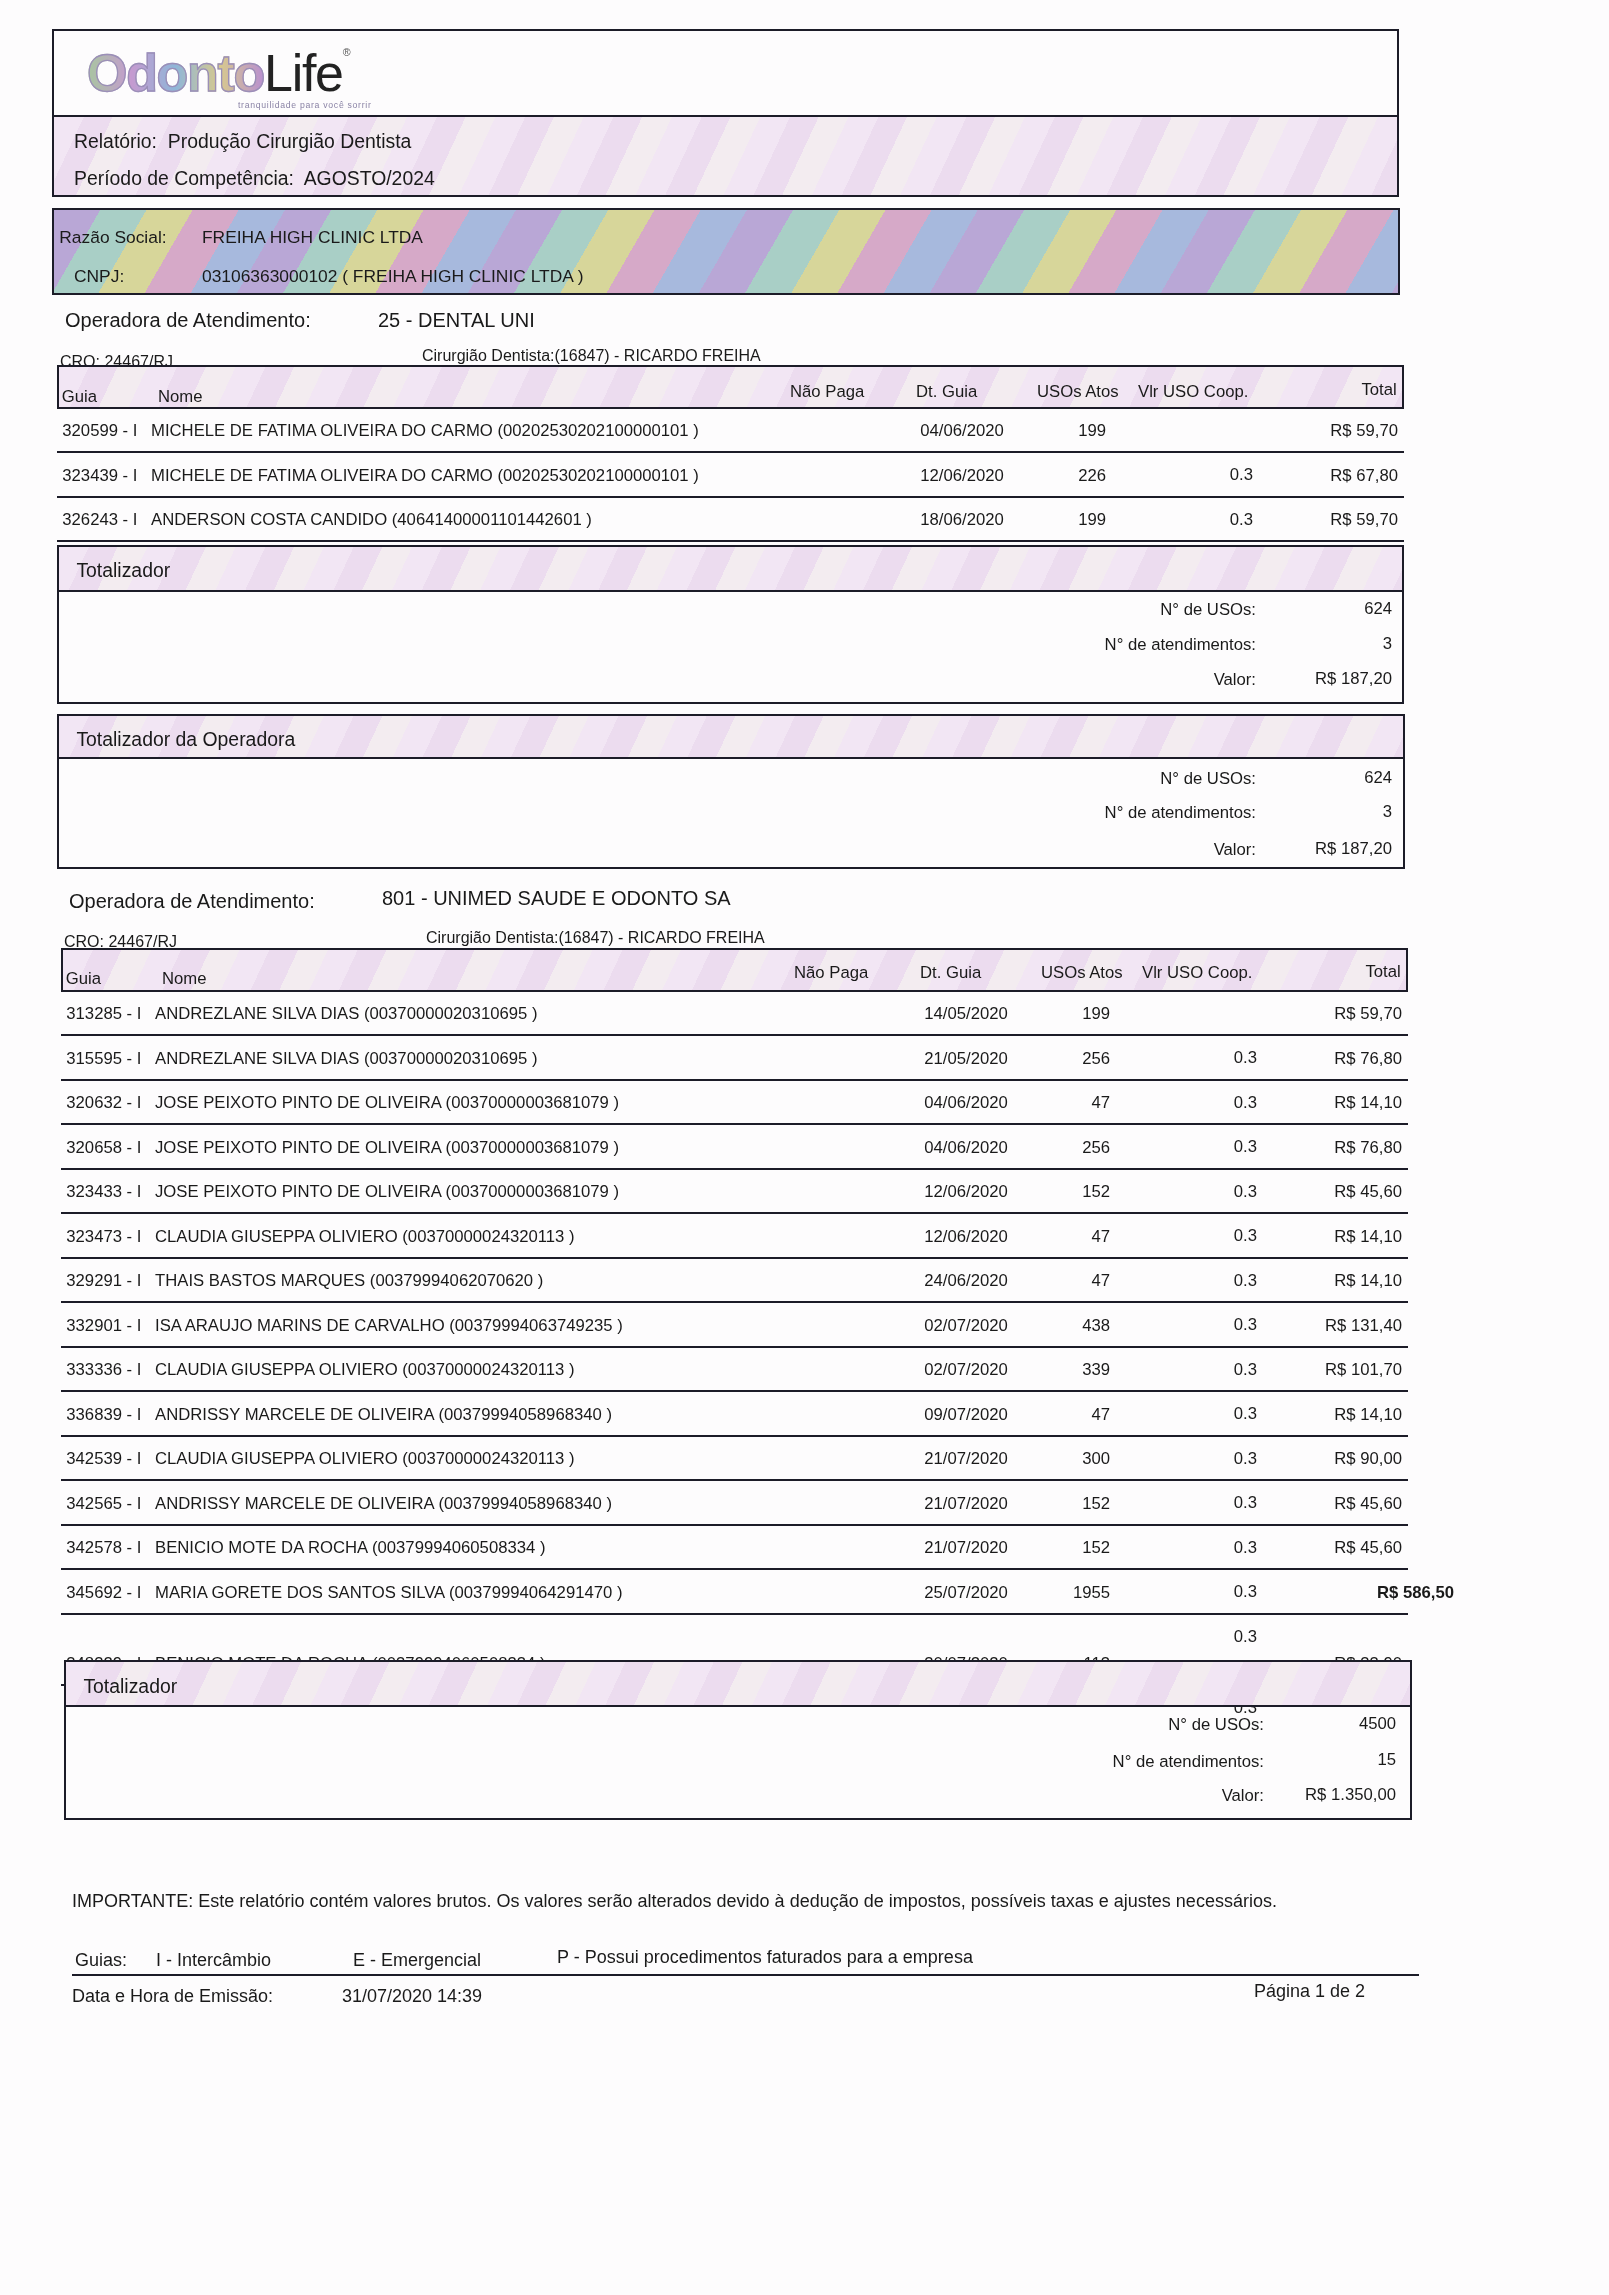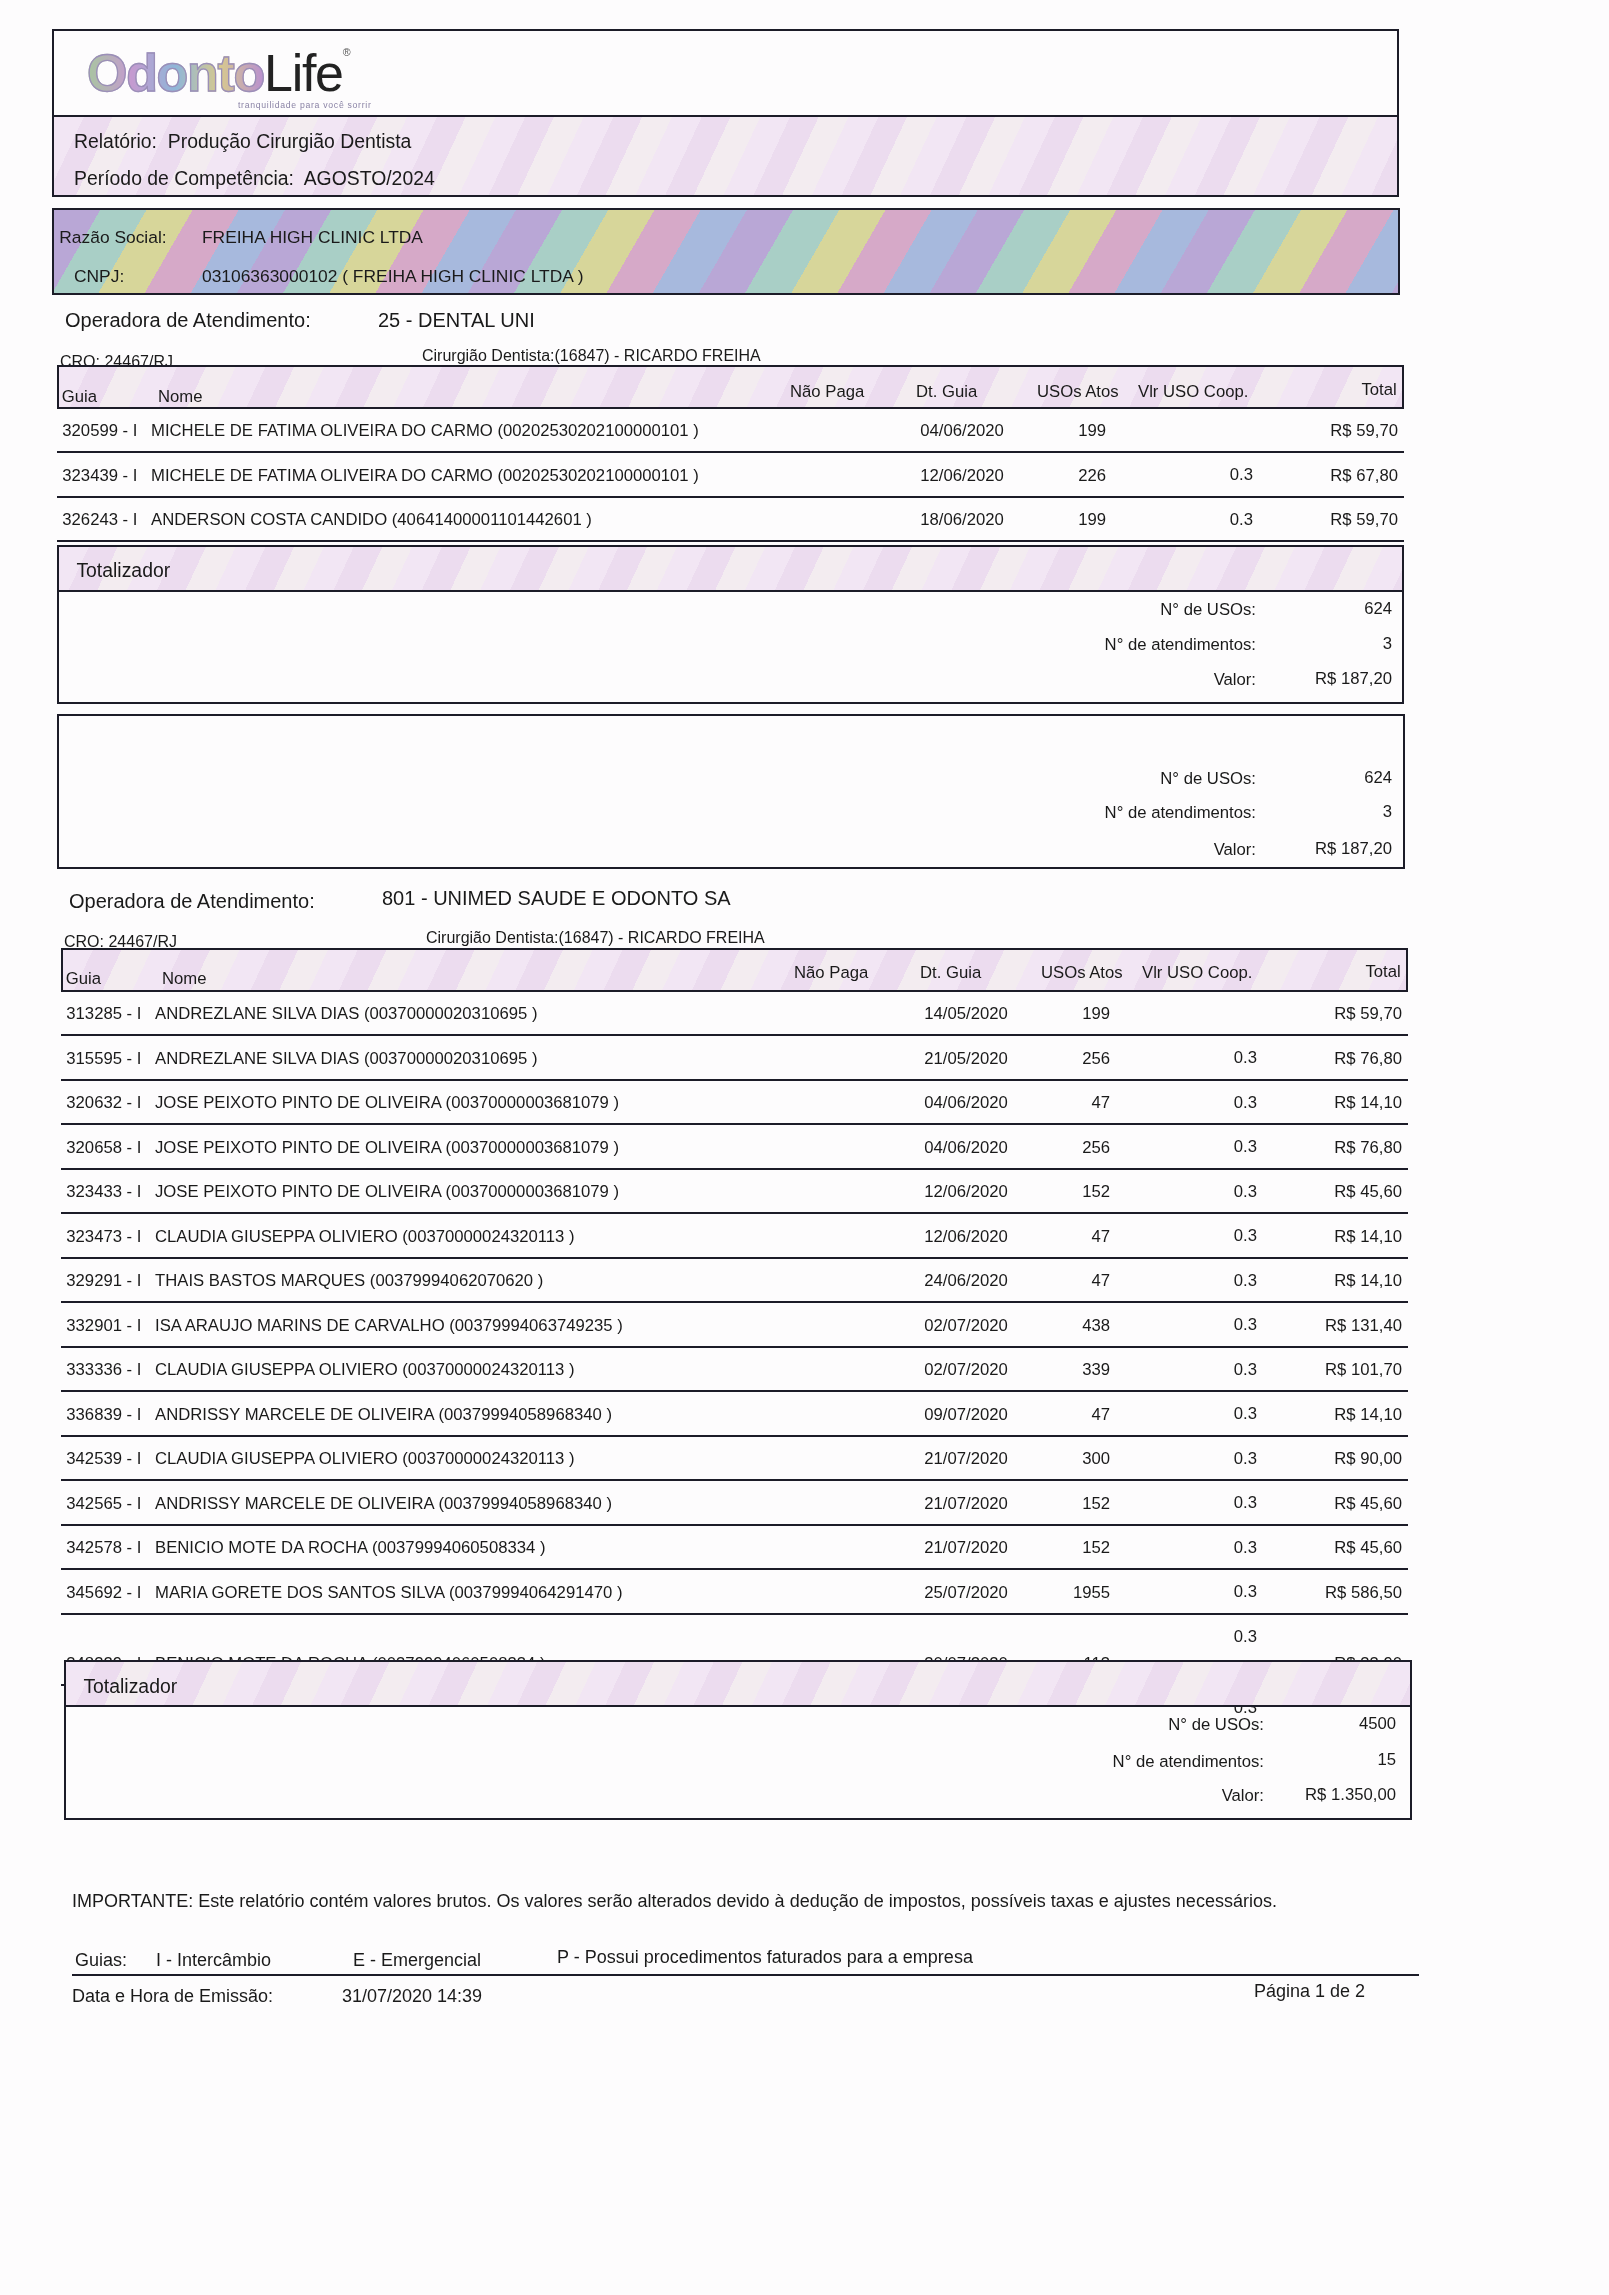--- a/index.html
+++ b/index.html
@@ -126,20 +126,23 @@
   </div>
   <span class="tot-label" style="left:956px; top:53px">N° de USOs:</span>
   <span class="tot-val" style="left:1186px; top:52px">624</span>
   <span class="tot-label" style="left:956px; top:88px">N° de atendimentos:</span>
   <span class="tot-val" style="left:1186px; top:87px">3</span>
   <span class="tot-label" style="left:956px; top:123px">Valor:</span>
   <span class="tot-val" style="left:1186px; top:122px">R$ 187,20</span>
 </div>
 
 <div class="abs boxed" style="left:57px; top:714px; width:1348px; height:155px;">
+  <div class="abs pinkband" style="left:0; top:0; right:0; height:41px; border-bottom:2px solid #1c1c28;">
+    <span class="tot-title" style="top:12px">Totalizador da Operadora</span>
+  </div>
   <span class="tot-label" style="left:956px; top:53px">N° de USOs:</span>
   <span class="tot-val" style="left:1186px; top:52px">624</span>
   <span class="tot-label" style="left:956px; top:87px">N° de atendimentos:</span>
   <span class="tot-val" style="left:1186px; top:86px">3</span>
   <span class="tot-label" style="left:956px; top:124px">Valor:</span>
   <span class="tot-val" style="left:1186px; top:123px">R$ 187,20</span>
 </div>
 
 <div class="abs section-line" style="left:69px; top:890px">Operadora de Atendimento:</div>
 <div class="abs section-line" style="left:382px; top:887px">801 - UNIMED SAUDE E ODONTO SA</div>
@@ -259,21 +262,21 @@
       <span class="cell c-usos" style="left: 982px;">152</span>
       <span class="cell c-vlr" style="left: 1129px;">0.3</span>
       <span class="cell c-total" style="left: 1194px;">R$ 45,60</span>
     </div>
     <div class="row" style="top: 579px; left: 0px; width: 1347px;">
       <span class="cell c-guia">345692 - I</span>
       <span class="cell c-nome">MARIA GORETE DOS SANTOS SILVA (00379994064291470 )</span>
       <span class="cell c-dt" style="left: 838px;">25/07/2020</span>
       <span class="cell c-usos" style="left: 982px;">1955</span>
       <span class="cell c-vlr" style="left: 1129px;">0.3</span>
-      <span class="cell c-total" style="left: 1194px;">R$ 586,50</span>
+      <span class="cell c-total" style="left: 1246px; font-weight: bold;">R$ 586,50</span>
     </div>
     <div class="row" style="top: 650px; left: 0px; width: 1347px;">
       <span class="cell c-guia">348329 - I</span>
       <span class="cell c-nome">BENICIO MOTE DA ROCHA (00379994060508334 )</span>
       <span class="cell c-dt" style="left: 838px;">30/07/2020</span>
       <span class="cell c-usos" style="left: 982px;">113</span>
       <span class="cell c-vlr" style="left: 1129px;">0.3</span>
       <span class="cell c-total" style="left: 1194px;">R$ 33,90</span>
     </div>
   </div>

